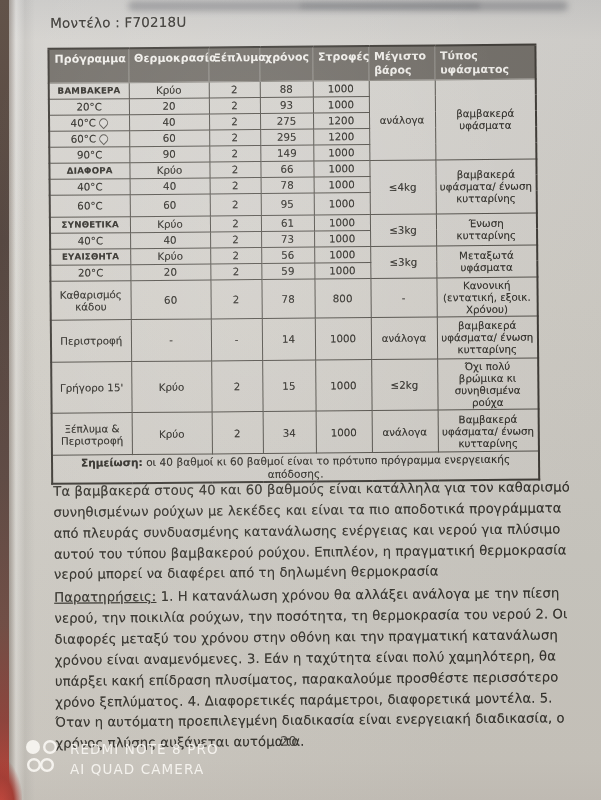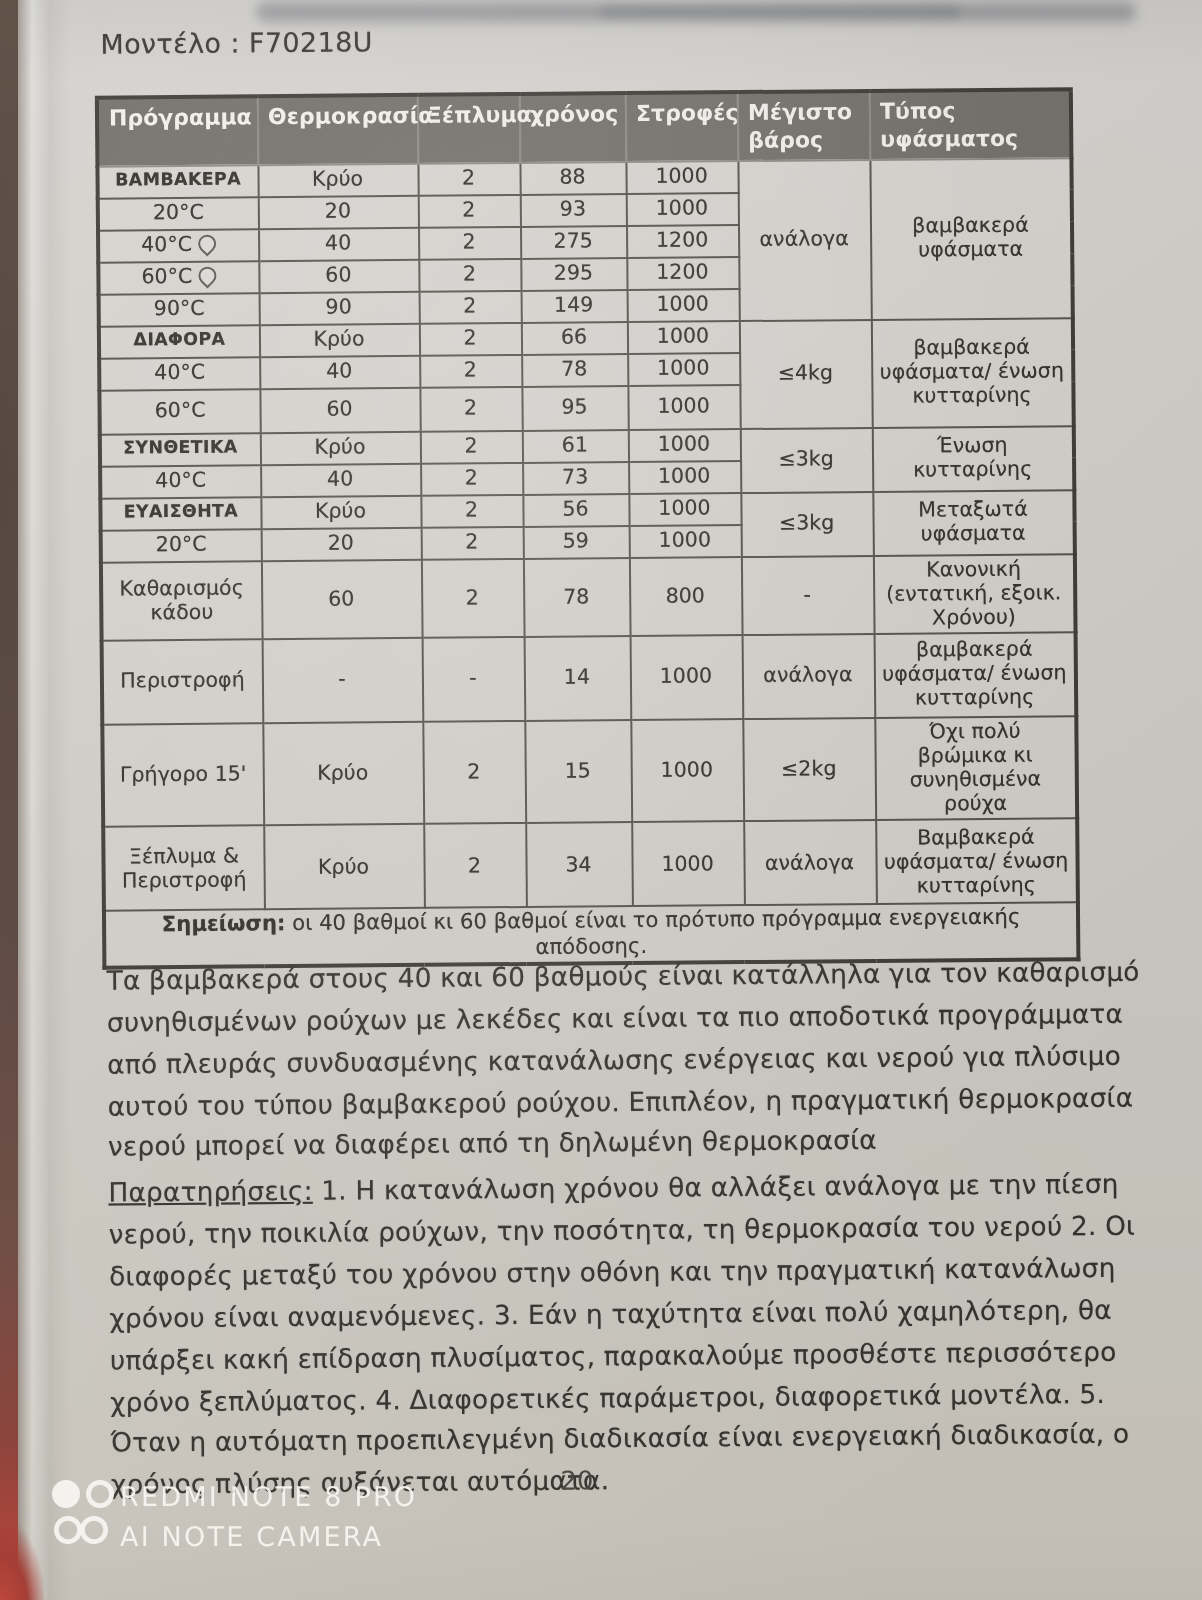--- a/index.html
+++ b/index.html
@@ -81,21 +81,21 @@
     position:absolute;left:49px;top:482px;width:526px;
     font-size:13.2px;line-height:1.58;color:#37352f;letter-spacing:0.1px;
     text-shadow:0 0 0.5px rgba(62,60,54,0.5);
   }
   .body-text p{margin:0 0 2px 0;}
   .underline{text-decoration:underline;}
 
   .page-num{position:absolute;left:262px;top:736px;width:40px;text-align:center;font-size:13px;color:#4c4943;}
 
   .watermark{
-    position:absolute;left:24px;top:737px;z-index:7;display:flex;align-items:flex-start;
+    position:absolute;left:24px;top:737px;z-index:7;display:flex;align-items:flex-start;gap:10px;
   }
   .wm-text{color:rgba(247,245,241,0.93);font-size:13.5px;letter-spacing:1.1px;line-height:1.45;padding-top:3px;}
 </style>
 </head>
 <body>
 
 <div class="ghost-top"></div>
 <div class="ghost-top2"></div>
 
 <div class="content">
@@ -272,17 +272,17 @@
 
 <div class="watermark">
   <svg width="36" height="38" viewBox="0 0 36 38">
     <circle cx="9" cy="10" r="7" fill="rgba(247,245,241,0.93)"></circle>
     <circle cx="26" cy="10" r="5.8" fill="none" stroke="rgba(247,245,241,0.93)" stroke-width="2.4"></circle>
     <circle cx="10" cy="28" r="5.8" fill="none" stroke="rgba(247,245,241,0.93)" stroke-width="2.4"></circle>
     <circle cx="23" cy="28" r="5.8" fill="none" stroke="rgba(247,245,241,0.93)" stroke-width="2.4"></circle>
   </svg>
   <div class="wm-text">
     <div>REDMI NOTE 8 PRO</div>
-    <div>AI NOTE CAMERA</div>
+    <div>AI QUAD CAMERA</div>
   </div>
 </div>
 
 <div class="vignette"></div>
 
 </body></html>

